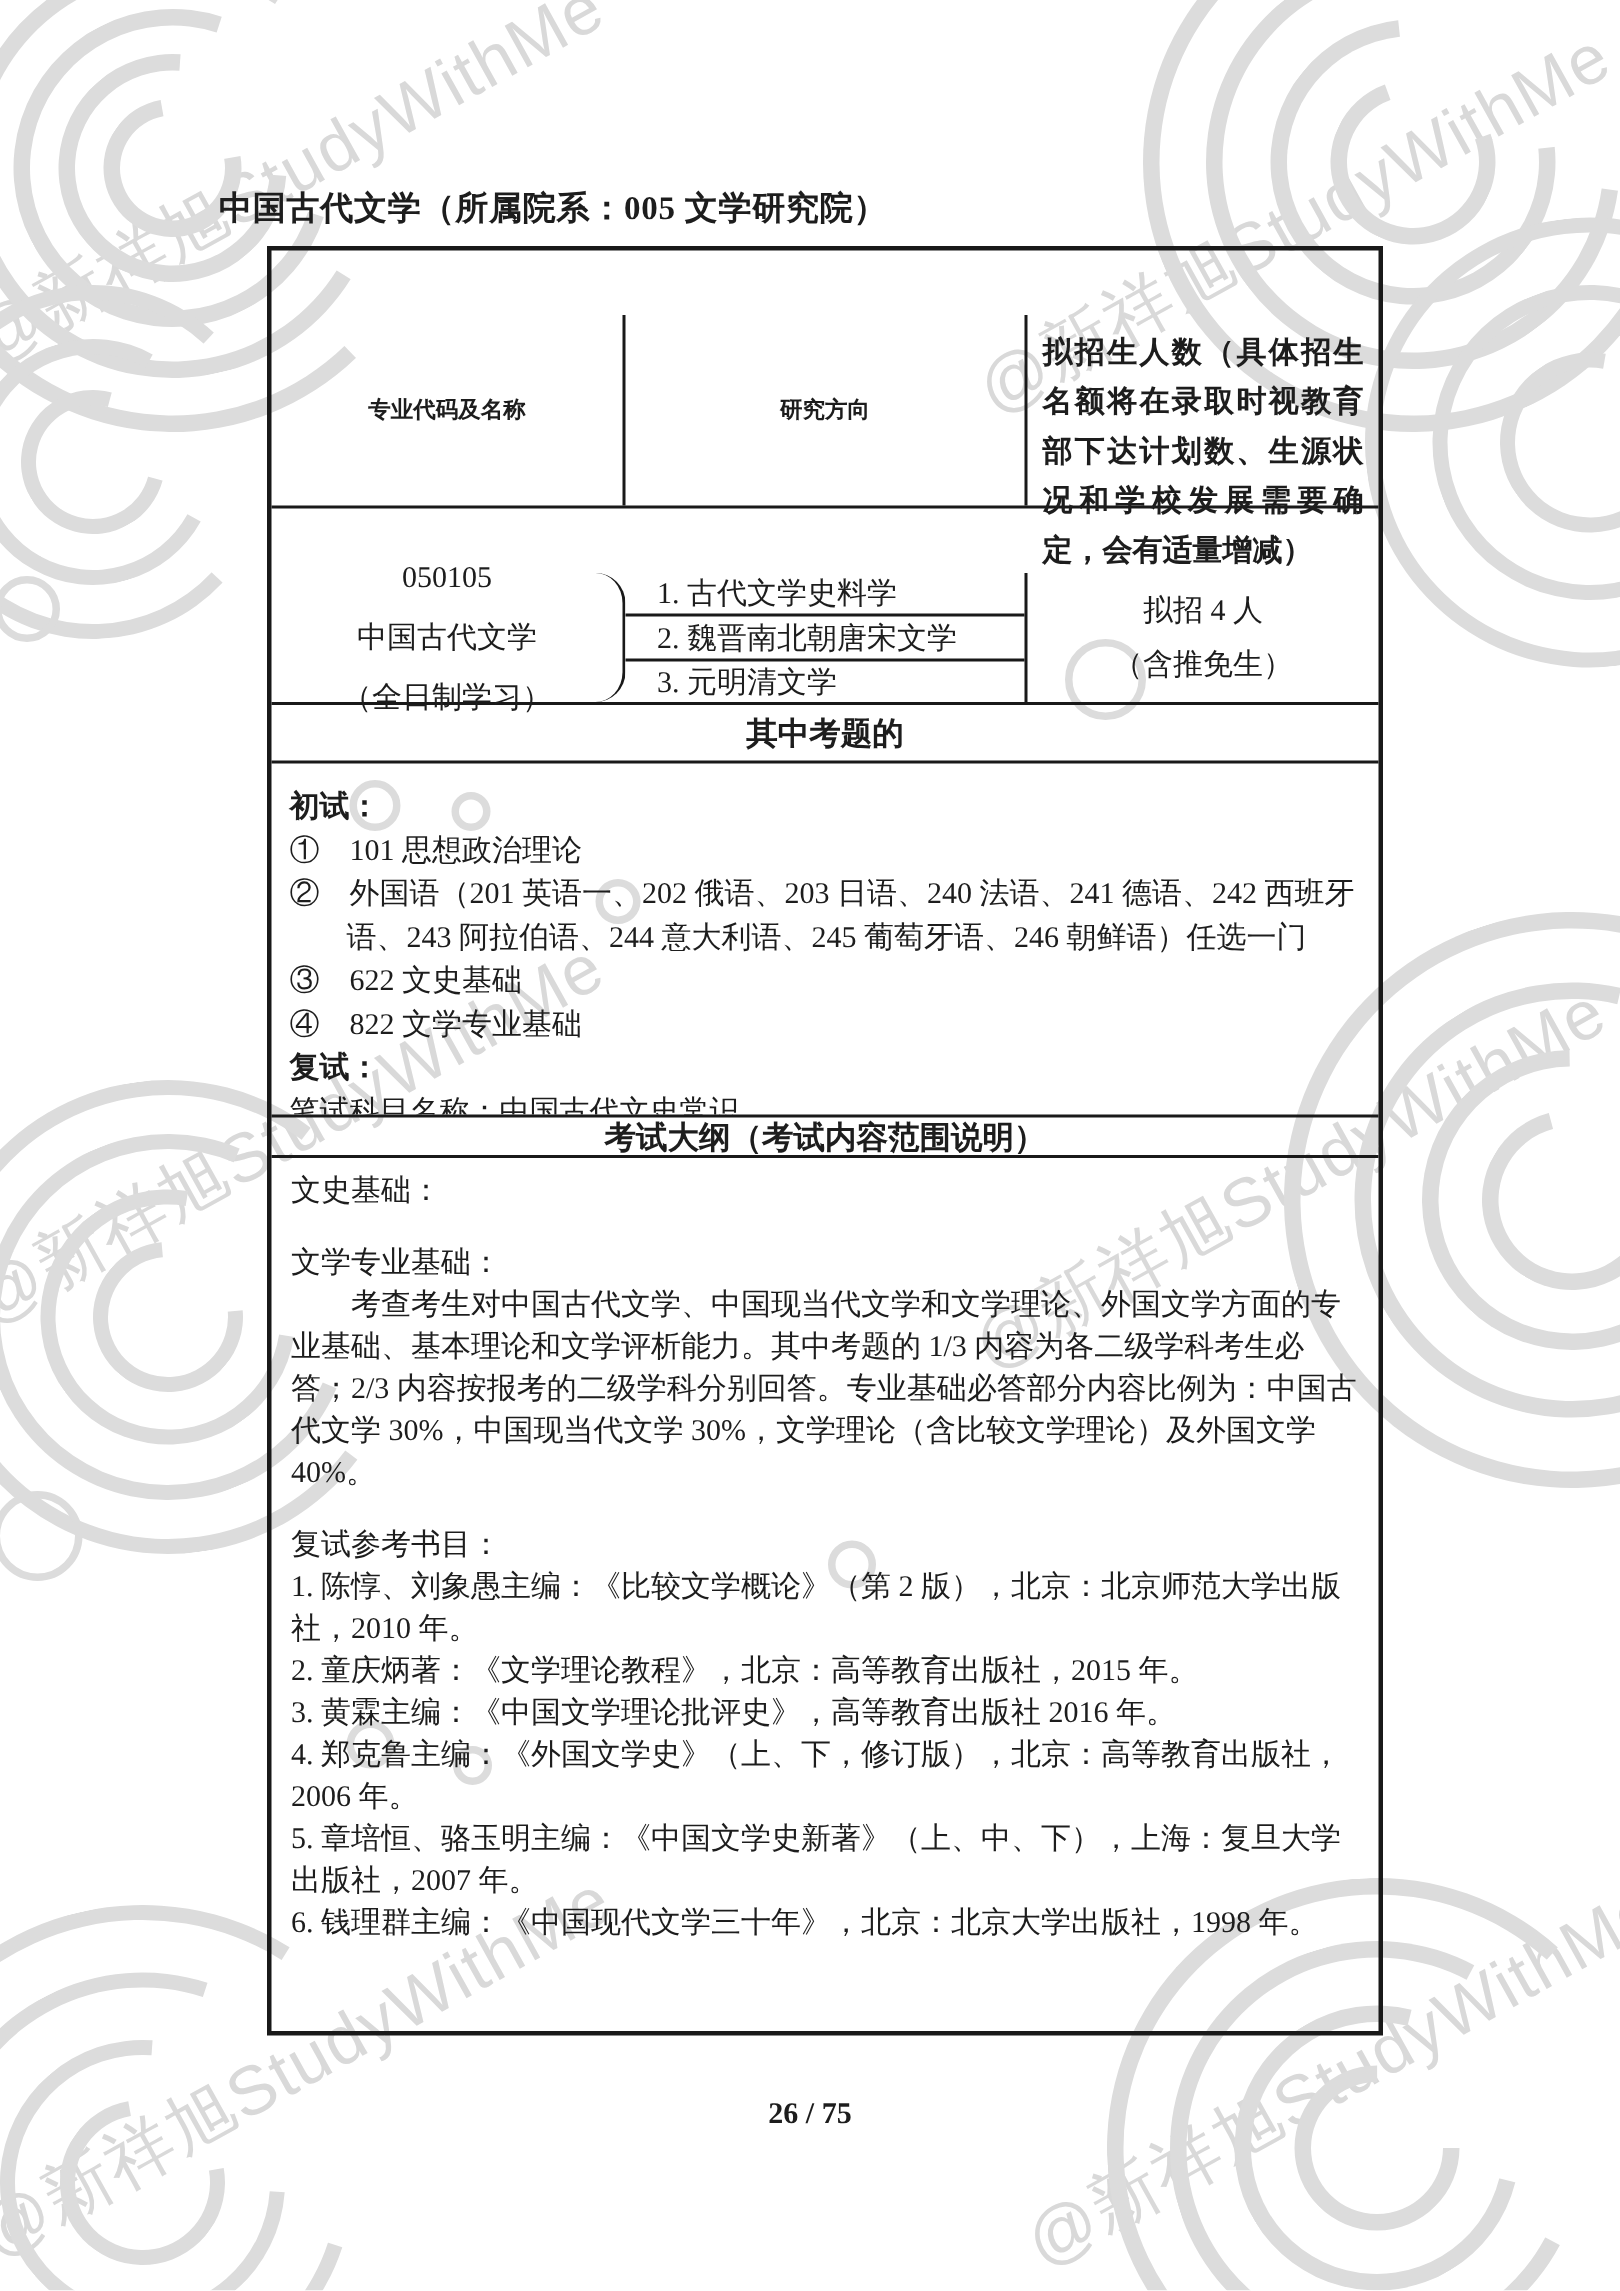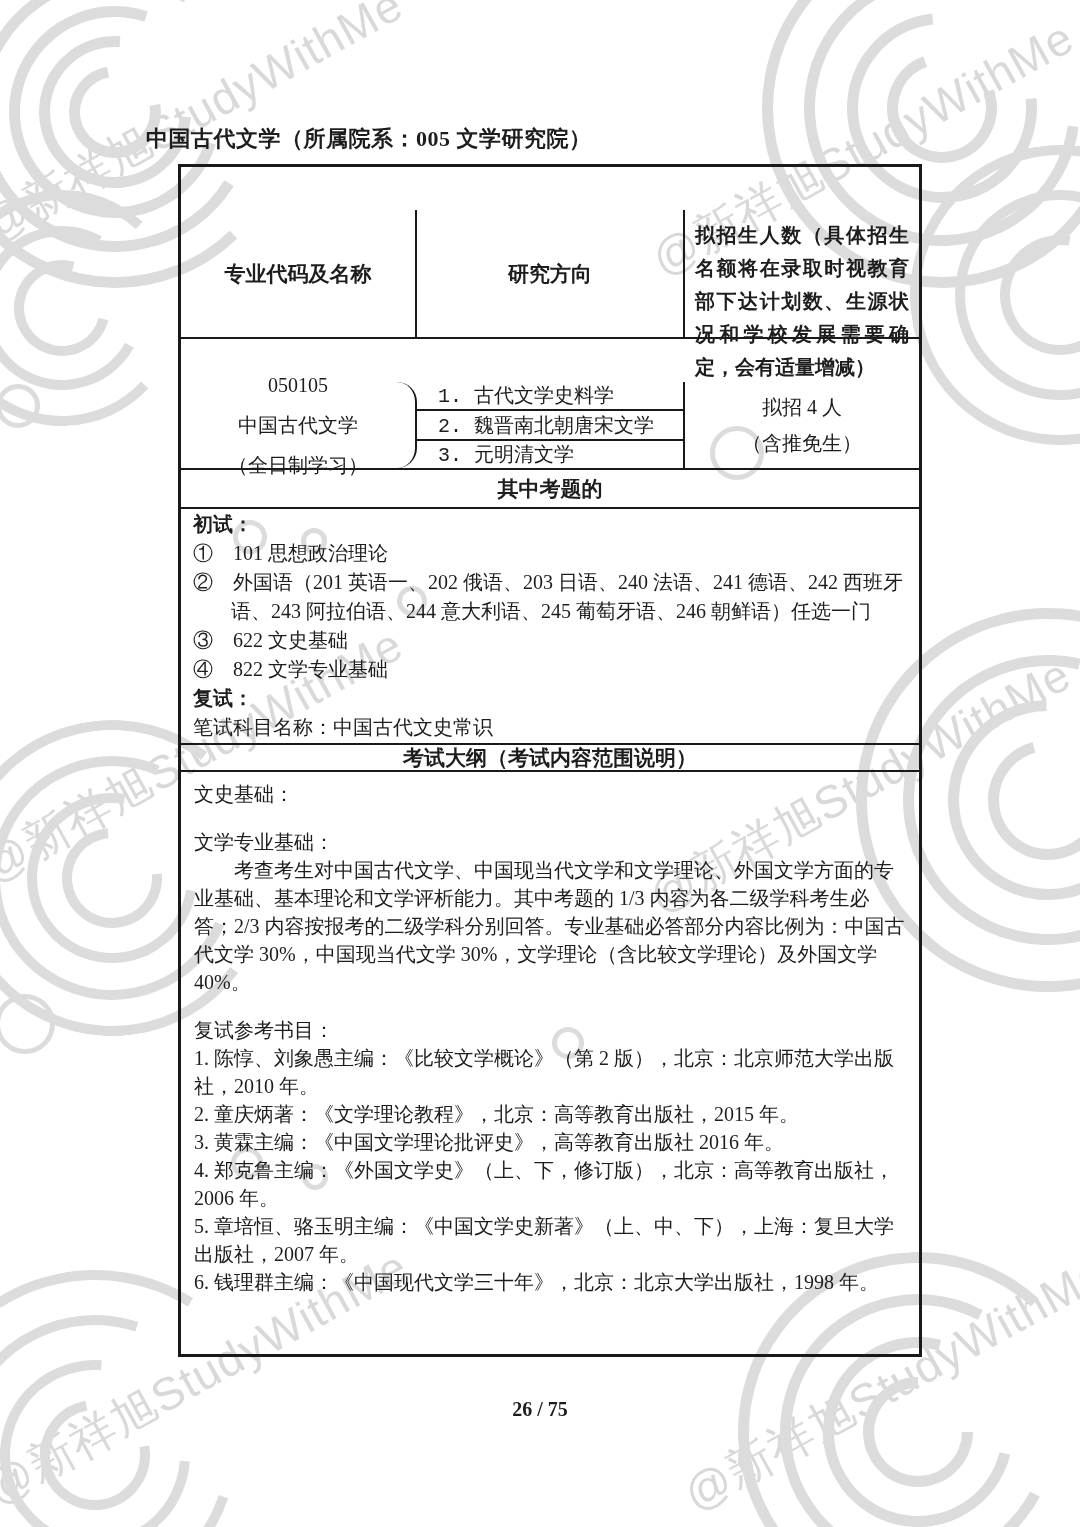--- a/index.html
+++ b/index.html
@@ -13,38 +13,38 @@
        border-top-color:transparent;box-sizing:border-box;}
   .wm-c{position:absolute;border-radius:50%;border:5px solid #dcdcdc;box-sizing:border-box;}
   
   .content{position:relative;z-index:1;}
   .doc-title{position:absolute;left:146px;top:124px;font-size:22px;font-weight:bold;letter-spacing:.5px;}
   .tbl{position:absolute;left:178px;top:164px;width:744px;border:3px solid #191919;box-sizing:border-box;}
   .row{display:flex;border-bottom:2px solid #191919;box-sizing:border-box;}
   .row:last-child{border-bottom:none;}
   .cell{box-sizing:border-box;margin-top:43px;}
   .c1{width:236px;border-right:2px solid #191919;}
-  .c2{width:268px;border-right:2px solid #191919;font-family:Liberation Mono, monospace;}
+  .c2{width:268px;border-right:2px solid #191919;}
   .c3{flex:1;}
   .center{display:flex;align-items:center;justify-content:center;text-align:center;}
   .r1{height:172px;}
-  .hdr{font-weight:bold;font-size:21px;}
+  .hdr{font-weight:bold;font-size:15px;}
   .c3pad{padding:9px 10px;font-weight:bold;font-size:20px;line-height:33px;text-align:justify;}
   .r2{height:131px;}
   .codecell{display:flex;flex-direction:column;align-items:center;justify-content:center;
             font-size:20px;line-height:40px;text-align:center;border-radius:20px;}
   .dircell{display:flex;flex-direction:column;}
   .dir{padding-left:21px;display:flex;align-items:center;font-size:20px;box-sizing:border-box;}
   .dir1{height:42px;border-bottom:2px solid #191919;}
   .dir2{height:46px;border-bottom:2px solid #191919;}
   .dir3{flex:1;}
   .quota{display:flex;flex-direction:column;align-items:center;justify-content:center;
          font-size:20px;line-height:36px;text-align:center;}
   .r3{height:39px;font-weight:bold;font-size:21px;display:flex;align-items:center;justify-content:center;}
-  .r4{display:block;height:236px;padding:1px 12px;font-size:20px;line-height:29px;overflow:hidden;}
+  .r4{display:block;height:236px;padding:15px 12px;font-size:20px;line-height:29px;overflow:hidden;}
   .r5{height:27px;font-weight:bold;font-size:21px;display:flex;align-items:center;justify-content:center;}
   .r6{display:block;height:582px;padding:8px 13px;font-size:20px;line-height:28px;overflow:hidden;}
   .bold{font-weight:bold;}
   .hang{padding-left:38px;text-indent:-38px;}
   .ind{text-indent:2em;}
   .gap{height:20px;}
   .footer{position:absolute;left:0;top:1398px;width:100%;text-align:center;font-weight:bold;font-size:20px;}
 </style>
 </head>
 <body>

